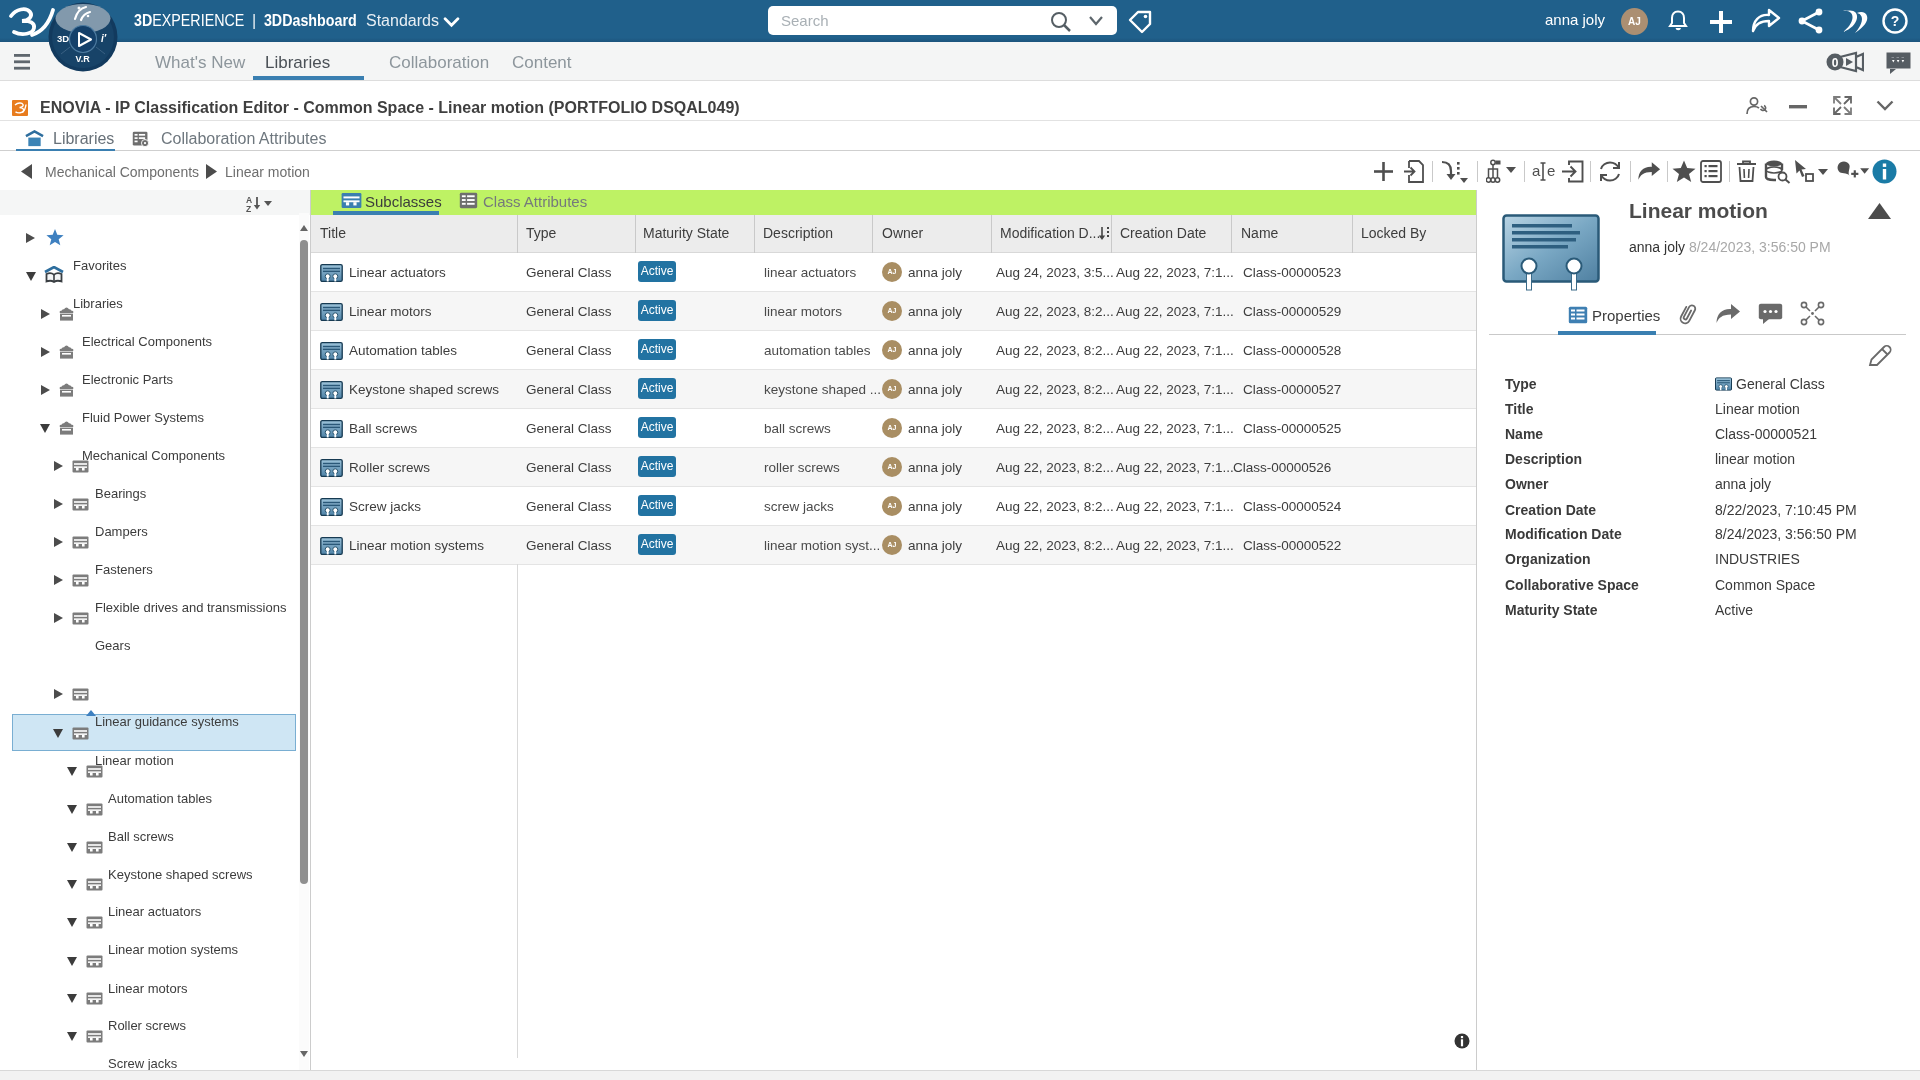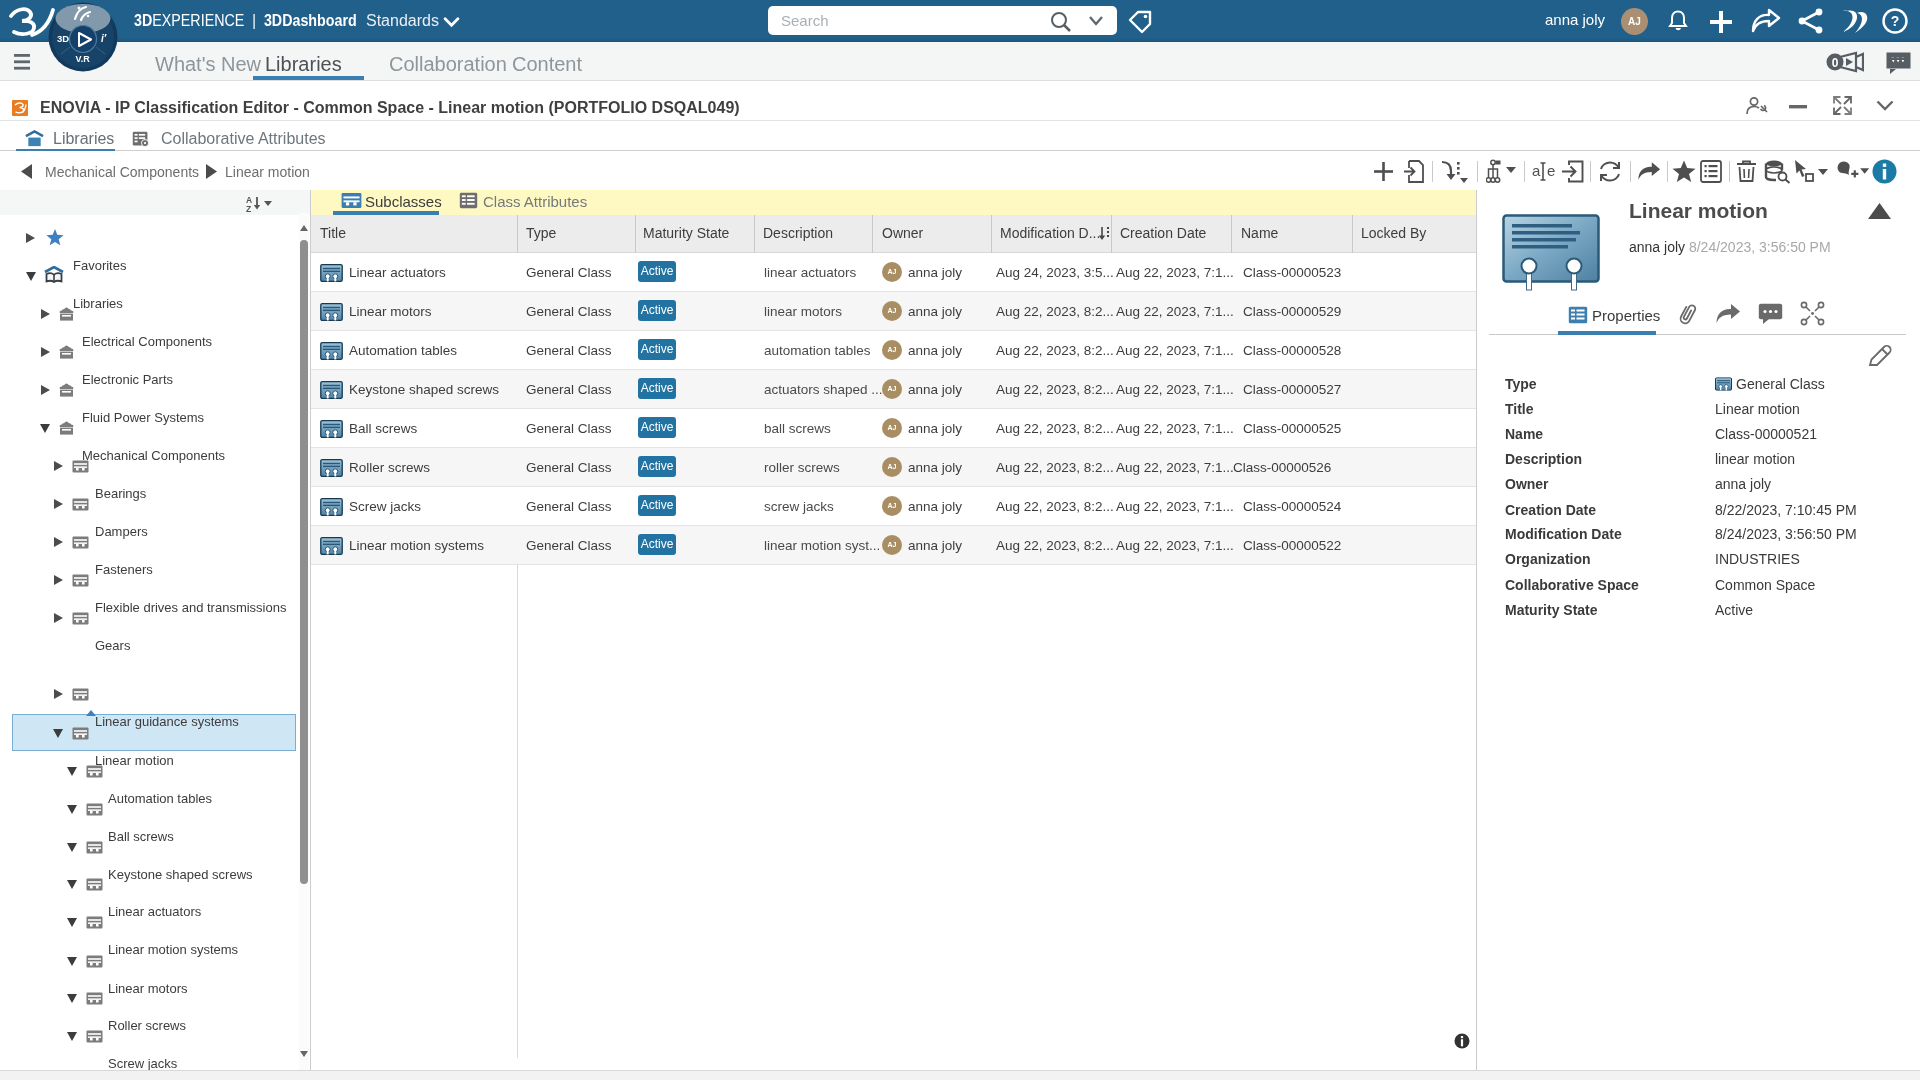--- a/index.html
+++ b/index.html
@@ -14,21 +14,21 @@
 #topbar .brand b { font-weight:bold; }
 #topbar .std { position:absolute; left:366px; top:12px; color:#e9eff4; font-size:16px; }
 #searchbox { position:absolute; left:768px; top:6px; width:349px; height:29px; background:#fff; border-radius:5px; }
 #searchbox .ph { position:absolute; left:13px; top:6px; color:#a9b0b5; font-size:15px; }
 .wicon { position:absolute; top:0; }
 #topbar .uname { position:absolute; left:1545px; top:11px; color:#fff; font-size:15px; }
 #avatar { position:absolute; left:1621px; top:8px; width:27px; height:27px; border-radius:50%; background:#ab8f72; color:#fff; font-size:10px; font-weight:bold; text-align:center; line-height:27px; }
 
 
 #tabbar { position:absolute; left:0; top:42px; width:1920px; height:39px; background:#f4f5f5; border-bottom:1px solid #dddddd; }
-#tabbar .tab { position:absolute; top:11px; font-size:20px; color:#8d969c; }
+#tabbar .tab { position:absolute; top:11px; font-size:17px; color:#8d969c; }
 #tabbar .tab.dark { color:#4b5157; }
 #tabbar .underline { position:absolute; left:253px; top:34px; width:111px; height:4px; background:#3a7fb1; }
 
 
 #apphead { position:absolute; left:0; top:81px; width:1920px; height:39px; background:#fff; }
 #apphead .title { position:absolute; left:40px; top:18px; font-size:16px; font-weight:bold; color:#3f3f3f; }
 #apptabs { position:absolute; left:0; top:120px; width:1920px; height:31px; background:#fff; border-bottom:1px solid #cfcfcf; border-top:1px solid #e2e2e2; }
 #apptabs .t1 { position:absolute; left:53px; top:9px; font-size:16px; color:#677078; }
 #apptabs .t2 { position:absolute; left:161px; top:9px; font-size:16px; color:#6e777e; }
 #apptabs .underline { position:absolute; left:16px; top:28px; width:99px; height:4px; background:#3a7fb1; }
@@ -46,21 +46,21 @@
 .sel { position:absolute; left:12px; top:524px; width:284px; height:37px; background:#cfe6f4; border:1px solid #79aed2; }
 #scroll1 { position:absolute; left:299px; top:23px; width:10px; height:857px; background:#fbfbfb; }
 #scroll1 .thumb { position:absolute; left:1px; top:27px; width:8px; height:644px; background:#8f8f8f; border-radius:4px; }
 
 
 #vline1 { position:absolute; left:310px; top:190px; width:1px; height:880px; background:#cccccc; }
 #vline2 { position:absolute; left:1476px; top:190px; width:1px; height:880px; background:#cccccc; }
 
 
 #tablepanel { position:absolute; left:311px; top:190px; width:1165px; height:880px; background:#fff; }
-#ttabs { position:absolute; left:0; top:0; width:1165px; height:25px; background:#fef9c3; }
+#ttabs { position:absolute; left:0; top:0; width:1165px; height:25px; background:#bef264; }
 #ttabs .t1 { position:absolute; left:54px; top:3px; font-size:15px; color:#3c3c3c; }
 #ttabs .t2 { position:absolute; left:172px; top:3px; font-size:15px; color:#75797c; }
 #ttabs .underline { position:absolute; left:22px; top:21px; width:106px; height:4px; background:#3a7fb1; }
 #thead { position:absolute; left:0; top:25px; width:1165px; height:38px; background:#ececec; border-bottom:1px solid #d8d8d8; }
 #thead .h { position:absolute; top:10px; font-size:14px; color:#3d3d3d; }
 #thead .vsep { position:absolute; top:0; width:1px; height:38px; background:#c9c9c9; }
 .row { position:absolute; left:0; width:1165px; height:39px; border-bottom:1px solid #e4e4e4; }
 .row.alt { background:#f6f6f6; }
 .row .cell { position:absolute; top:12px; font-size:13.5px; color:#3d3d3d; white-space:nowrap; }
 .row .desc { color:#4a4a4a; }
@@ -279,21 +279,21 @@
   <svg class="abs" style="left:132px;top:10px" width="18" height="17" viewBox="0 0 20 19">
         <rect x="0.8" y="0.8" width="16.4" height="15.4" rx="1.5" fill="#6e6e6e"></rect>
         <rect x="2.8" y="3.3" width="3.4" height="1.9" fill="#fff"></rect>
         <rect x="7.6" y="3.3" width="7" height="1.9" fill="#fff"></rect>
         <rect x="2.8" y="7" width="3.4" height="1.9" fill="#fff"></rect>
         <rect x="7.6" y="7" width="7" height="1.9" fill="#fff"></rect>
         <rect x="2.8" y="10.7" width="3.4" height="1.9" fill="#fff"></rect>
         <circle cx="14.5" cy="13.5" r="4" fill="#6e6e6e" stroke="#fff" stroke-width="1"></circle>
         <circle cx="14.5" cy="13.5" r="1.3" fill="#fff"></circle>
       </svg>
-  <div class="t2">Collaborative Attributes</div>
+  <div class="t2">Collaboration Attributes</div>
   <div class="underline"></div>
 </div>
 <div id="crumbrow">
   <svg class="abs" style="left:21px;top:13px" width="12" height="15" viewBox="0 0 12 15">
         <path d="M11 0 L0 7.5 L11 15 Z" fill="#4c4c4c"></path>
       </svg>
   <div class="c1">Mechanical Components</div>
   <svg class="abs" style="left:206px;top:13px" width="11" height="15" viewBox="0 0 11 15">
         <path d="M0 0 L11 7.5 L0 15 Z" fill="#4c4c4c"></path>
       </svg>
@@ -648,21 +648,21 @@
         <div class="cell" style="left:805px">Aug 22, 2023, 7:1...</div>
         <div class="cell" style="left:932px">Class-00000528</div>
       </div>
   <div class="row alt" style="top:180px">
         <svg class="abs" style="left:9px;top:11px" width="23" height="18">
           <use href="#bcard"></use>
         </svg>
         <div class="cell" style="left:38px">Keystone shaped screws</div>
         <div class="cell" style="left:215px">General Class</div>
         <div class="badge">Active</div>
-        <div class="cell desc" style="left:453px">actuators shaped ...</div>
+        <div class="cell desc" style="left:453px">keystone shaped ...</div>
         <div class="avatar">AJ</div>
         <div class="cell" style="left:597px">anna joly</div>
         <div class="cell" style="left:685px">Aug 22, 2023, 8:2...</div>
         <div class="cell" style="left:805px">Aug 22, 2023, 7:1...</div>
         <div class="cell" style="left:932px">Class-00000527</div>
       </div>
   <div class="row" style="top:219px">
         <svg class="abs" style="left:9px;top:11px" width="23" height="18">
           <use href="#bcard"></use>
         </svg>

